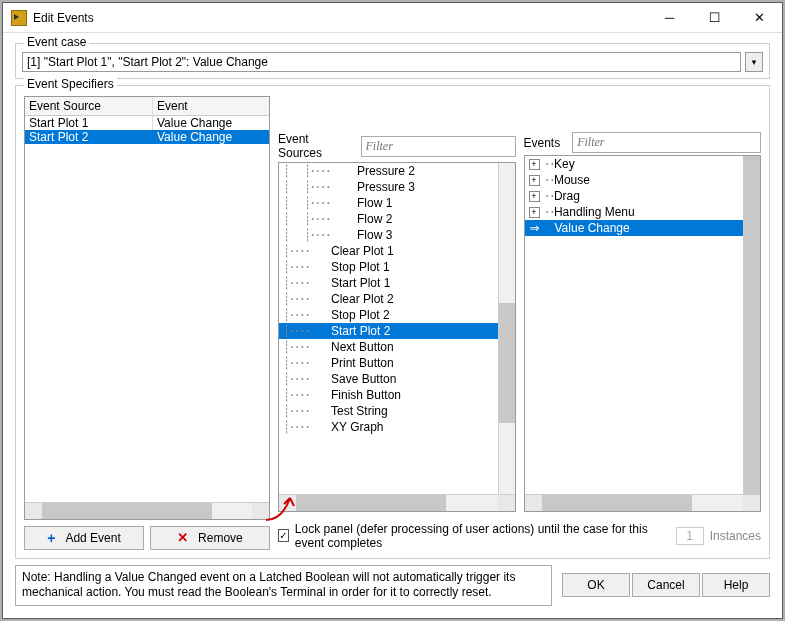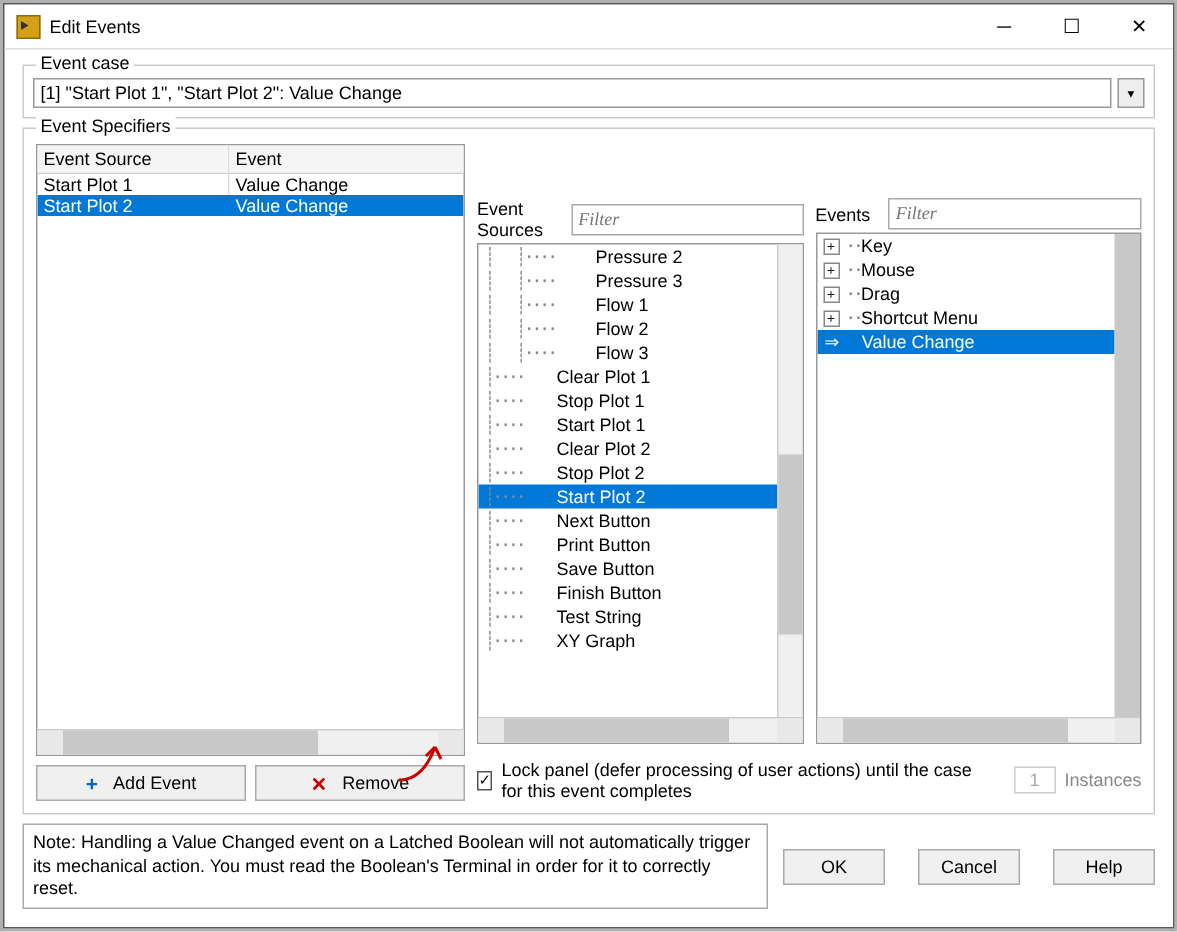--- a/index.html
+++ b/index.html
@@ -12,21 +12,21 @@
 .title-buttons { display: flex; height: 100%; }
 .title-btn { width: 45px; height: 29px; display: flex; align-items: center; justify-content: center; font-size: 13px; cursor: default; }
 .content { flex: 1; padding: 10px 12px 12px 12px; display: flex; flex-direction: column; gap: 6px; }
 .groupbox { border: 1px solid #ccc; padding: 4px 6px 6px 6px; position: relative; }
 .group-label { position: absolute; top: -9px; left: 8px; background: #fff; padding: 0 3px; color: #000; }
 .event-case-row { display: flex; gap: 4px; }
 .event-case-text { flex: 1; border: 1px solid #999; padding: 2px 4px; background: #fff; }
 .dropdown-btn { width: 18px; border: 1px solid #999; background: #eee; display: flex; align-items: center; justify-content: center; font-size: 9px; }
 .specifiers-group { flex: 1; display: flex; flex-direction: column; min-height: 0; }
 .specifiers-body { display: flex; gap: 8px; flex: 1; min-height: 0; }
-.left-panel { width: 286px; display: flex; flex-direction: column; gap: 6px; }
+.left-panel { width: 246px; display: flex; flex-direction: column; gap: 6px; }
 .table-wrap { flex: 1; border: 1px solid #999; background: #fff; display: flex; flex-direction: column; min-height: 0; }
 .table-head { display: flex; border-bottom: 1px solid #ccc; }
 .th { padding: 2px 4px; background: #f5f5f5; border-right: 1px solid #ddd; }
 .th:first-child { width: 128px; }
 .th:last-child { flex: 1; border-right: none; }
 .table-body { flex: 1; overflow: hidden; }
 .tr { display: flex; }
 .tr.selected { background: #0078d7; color: #fff; }
 .td { padding: 0px 4px; }
 .td:first-child { width: 128px; border-right: 1px solid #ddd; }
@@ -60,21 +60,21 @@
 .vscroll { position: absolute; right: 0; top: 0; bottom: 17px; width: 17px; background: #f0f0f0; border-left: 1px solid #ccc; }
 .vscroll-thumb { position: absolute; left: 0; width: 100%; background: #c8c8c8; }
 .opts { display: flex; flex-direction: row; gap: 4px; padding-top: 4px; }
 .chk-row { display: flex; align-items: center; gap: 6px; }
 .chk { width: 13px; height: 13px; border: 1px solid #555; background: #fff; display: flex; align-items: center; justify-content: center; font-size: 10px; }
 .inst-row { display: flex; align-items: center; gap: 6px; padding-left: 20px; }
 .inst-input { width: 28px; border: 1px solid #ccc; padding: 1px 3px; text-align: center; background: #fff; color: #aaa; }
 .inst-label { color: #888; }
 .bottom-row { display: flex; gap: 10px; align-items: center; }
 .note-box { flex: 1; border: 1px solid #aaa; padding: 4px 6px; line-height: 1.3; }
-.footer-btns { display: flex; gap: 22px; }
+.footer-btns { display: flex; gap: 2px; }
 .footer-btn { width: 68px; height: 24px; border: 1px solid #aaa; background: #f0f0f0; display: flex; align-items: center; justify-content: center; cursor: default; }
 .arrow-svg { position: absolute; left: 260px; top: 490px; width: 60px; height: 40px; }
 .arrow-ico { width: 12px; display: inline-block; text-align: center; margin-right: 2px; }
 </style>
 </head>
 <body>
 
 <div class="window">
   <div class="titlebar">
     <span class="titlebar-icon"></span>
@@ -233,21 +233,21 @@
                       <span class="label">Mouse</span>
                     </div>
                     <div class="tree-item ev">
                       <span class="exp">+</span>
                       <span class="dots">·· </span>
                       <span class="label">Drag</span>
                     </div>
                     <div class="tree-item ev">
                       <span class="exp">+</span>
                       <span class="dots">·· </span>
-                      <span class="label">Shortcut Menu</span>
+                      <span class="label">Handling Menu</span>
                     </div>
                     <div class="tree-item ev selected">
                       <span class="indent0"><span class="arrow-ico">⇒</span></span>
                       <span class="label">Value Change</span>
                     </div>
                   </div>
                 <div class="vscroll">
                     <div class="vscroll-thumb" style="top:0;height:100%;"></div>
                   </div>
                 <div class="hscroll">

